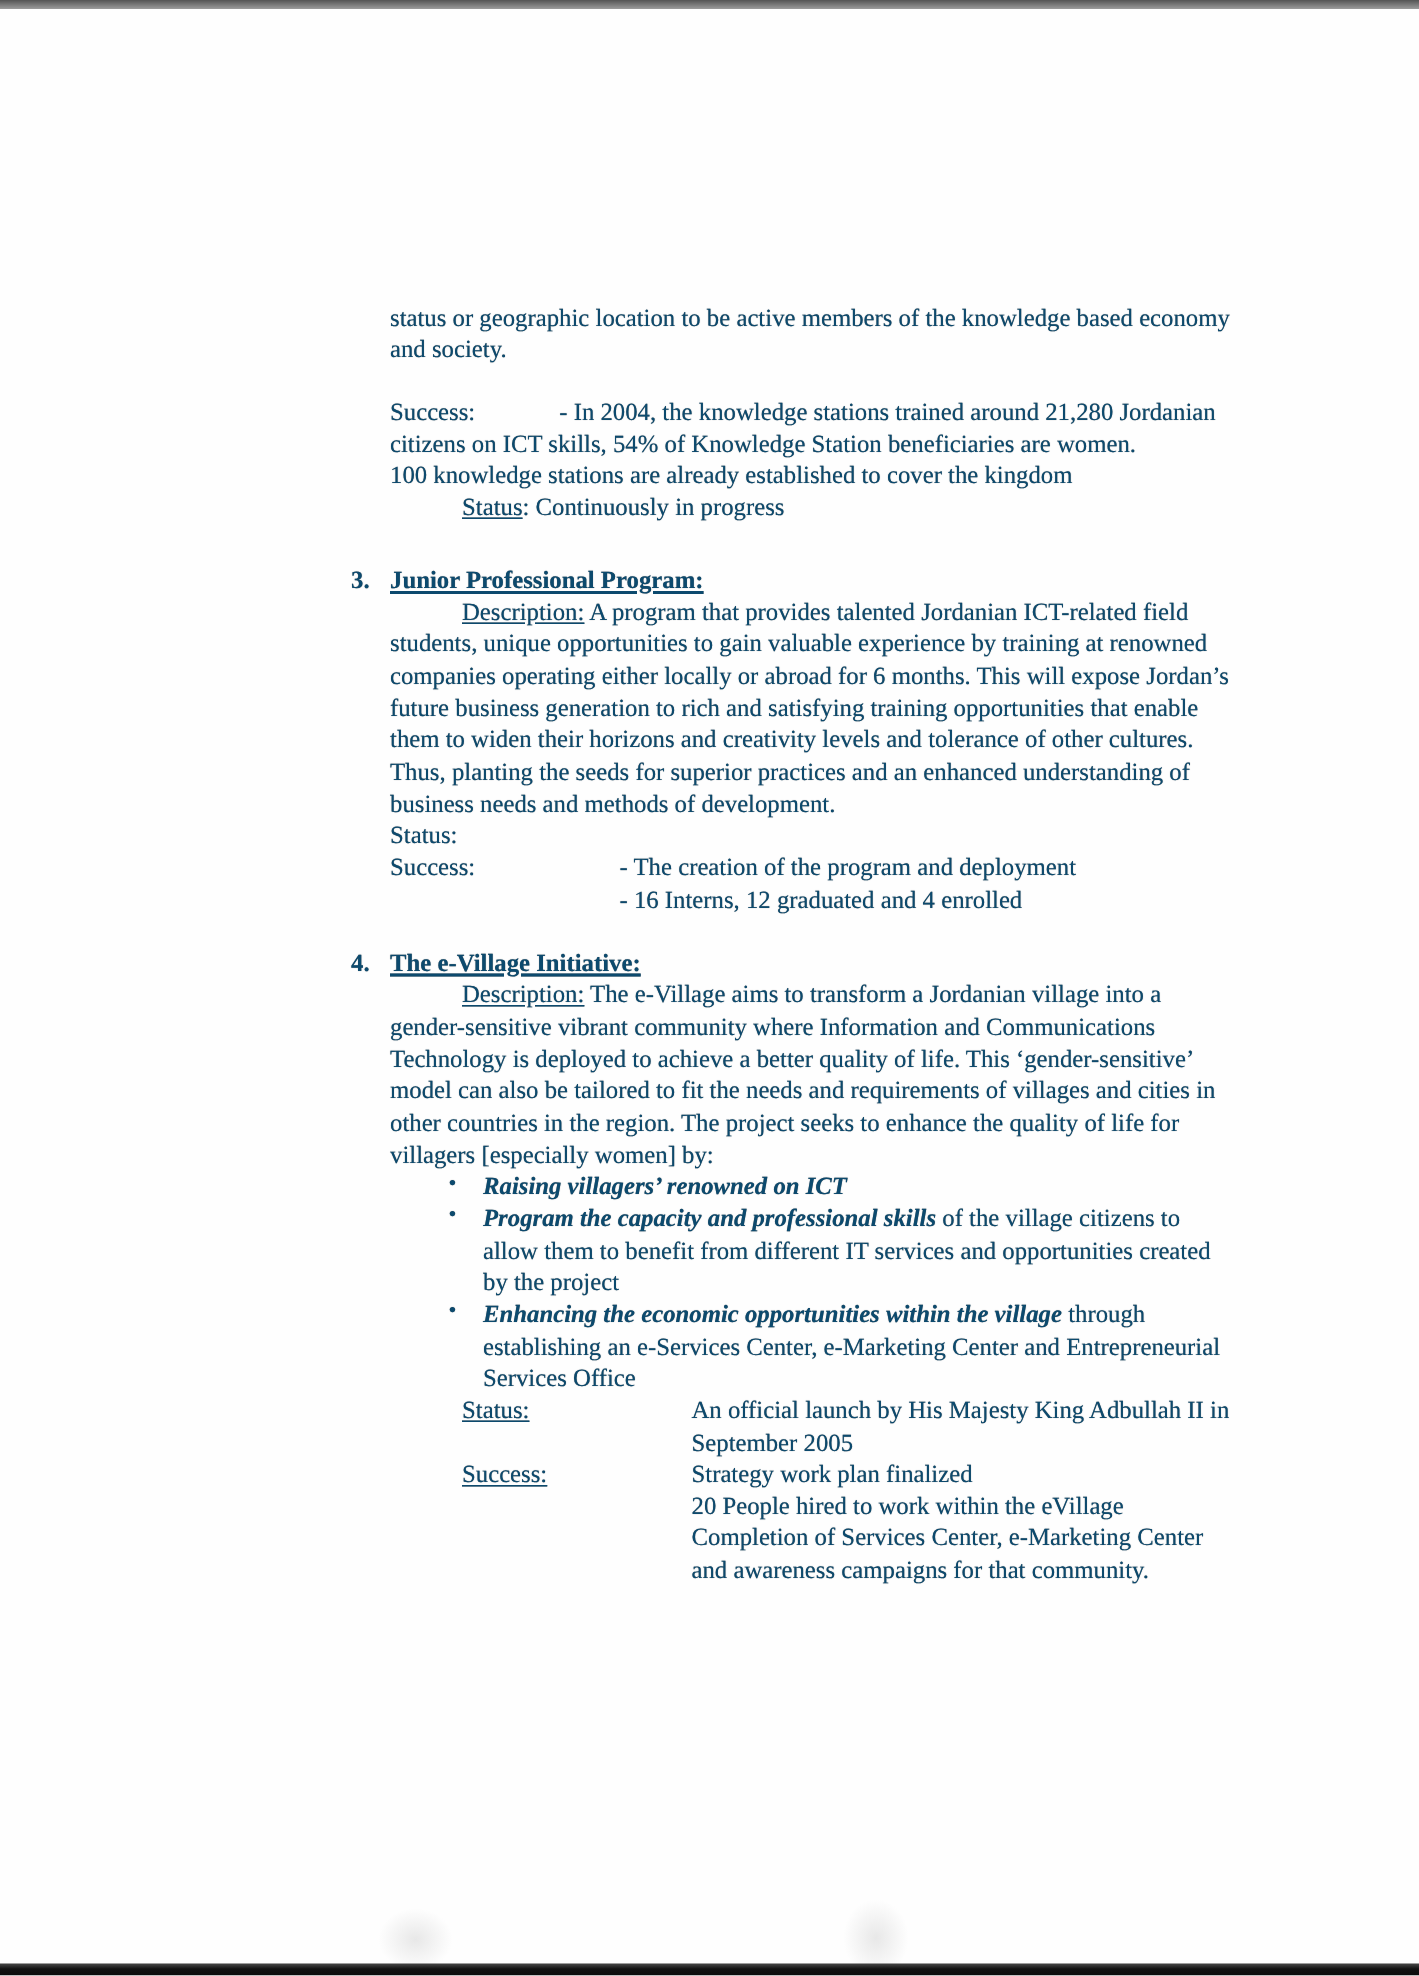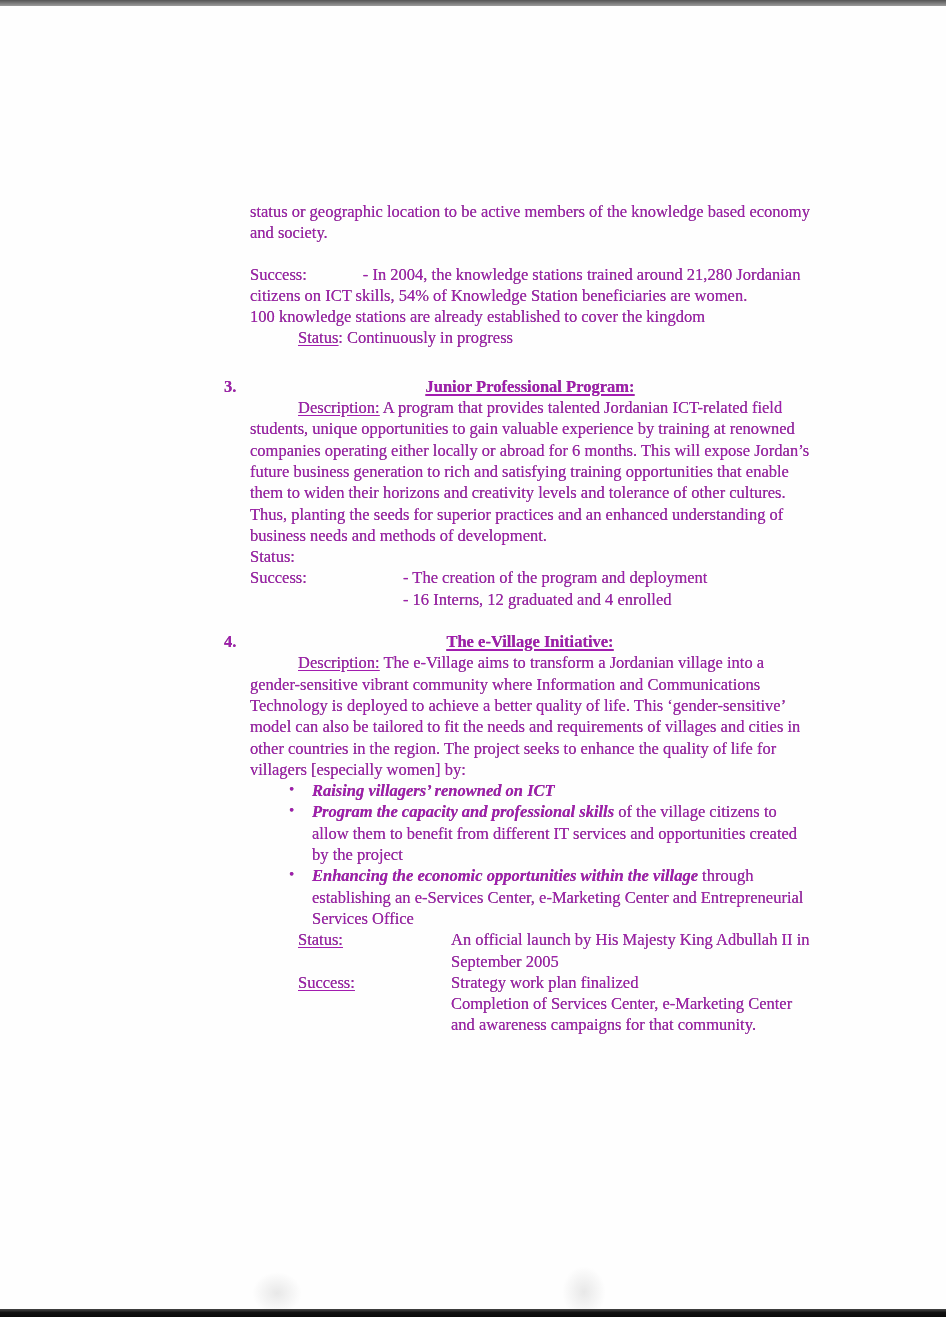--- a/index.html
+++ b/index.html
@@ -12,40 +12,39 @@
   }
   .top-rule {
     position: absolute; top: 0; left: 0; width: 946px; height: 6px;
     background: linear-gradient(#545454, #9c9c9c);
   }
   .bottom-rule {
     position: absolute; bottom: 0; left: 0; width: 946px; height: 8px;
     background: linear-gradient(#3d3d3d 10%, #111 45%, #0b0b0b);
   }
   .content {
-    position: absolute; left: 250px; top: 201px; width: 560px;
+    position: absolute; left: 260px; top: 201px; width: 560px;
     font-size: 16.5px; line-height: 21.3px;
-    color: #a21caf;
+    color: #0c4a6e;
     text-shadow: 0 0 0.55px rgba(10,10,10,0.6);
     filter: blur(0.28px);
   }
   p { margin: 0; }
   .u { text-decoration: underline; text-underline-offset: 2px; margin-left: 48px; }
   .cont-para { margin-bottom: 20px; }
   .ks-block { margin-bottom: 27px; }
   .tabgap { display: inline-block; width: 56px; }
   .numbered-section { position: relative; }
   .sec3 { margin-bottom: 21px; }
   .section-num {
     position: absolute; left: -26px; top: 0; font-weight: 700;
   }
   .section-title {
     font-weight: 700; text-decoration: underline; text-underline-offset: 2px;
     text-decoration-thickness: 1.5px;
-    text-align: center;
   }
   .lv-row { display: flex; align-items: flex-start; gap: 36px; }
   .lv-label { width: 117px; flex-shrink: 0; }
   .lv-value { width: 420px; }
   .bullets { margin: 0 0 0 39px; padding: 0; list-style: none; }
   .bullets li { position: relative; padding-left: 23px; }
   .bullet-dot { position: absolute; left: 0; top: -1px; font-size: 15px; }
   .bi { font-weight: 700; font-style: italic; }
   .smudge {
     position: absolute; border-radius: 50%;
@@ -103,20 +102,21 @@
     </ul>
 
     <div class="lv-row">
       <span class="lv-label u">Status:</span>
       <span class="lv-value">An official launch by His Majesty King Adbullah II in September 2005</span>
     </div>
     <div class="lv-row">
       <span class="lv-label u">Success:</span>
       <span class="lv-value">
         <p>Strategy work plan finalized</p>
+        <p>20 People hired to work within the eVillage</p>
         <p>Completion of Services Center, e-Marketing Center and awareness campaigns for that community.</p>
       </span>
     </div>
   </div>
 
 </div>
 
 <div class="smudge smudge-1"></div>
 <div class="smudge smudge-2"></div>
 

